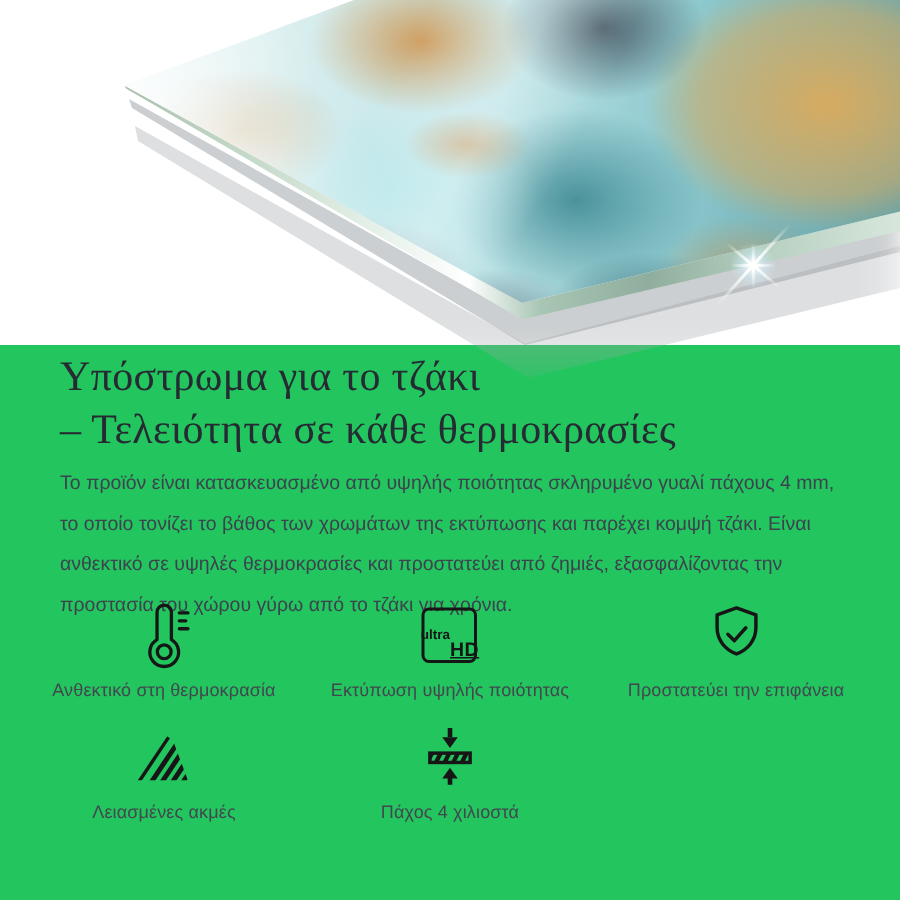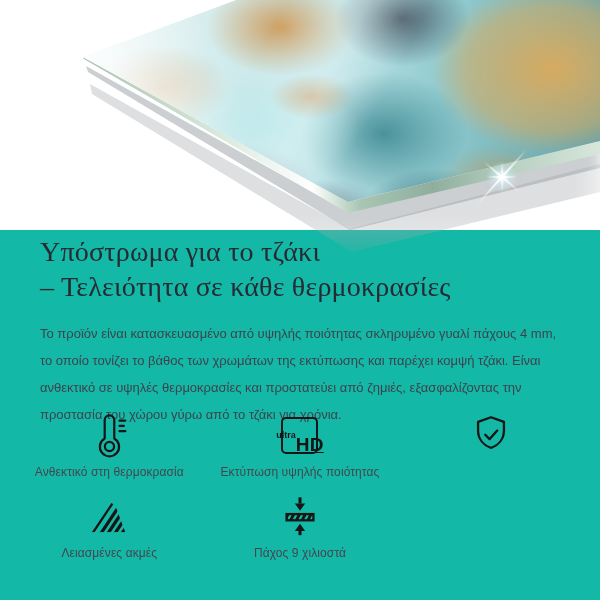--- a/index.html
+++ b/index.html
@@ -1,16 +1,16 @@
 <!DOCTYPE html>
 <html><head>
 <meta charset="utf-8">
 <style>
   html,body{margin:0;padding:0;background:#ffffff;}
-  .page{position:relative;width:600px;height:600px;background:#14b8a6;overflow:hidden;
+  .page{position:relative;width:600px;height:600px;background:#22c55e;overflow:hidden;
         font-family:"Liberation Sans",sans-serif;color:#3d434e;}
 
   
   .hero{position:relative;width:600px;height:230px;background:#fff;}
   .glass-shadow-soft{position:absolute;inset:0;
     clip-path:polygon(90px 70px,350px 215px,600px 150px,600px 178px,352px 238px,92px 80px);
     background:#a7abae;filter:blur(16px);opacity:.38;transform:translateY(14px);}
   .glass-shadow{position:absolute;inset:0;
     clip-path:polygon(86px 60px,348px 206px,600px 145px,600px 162px,350px 224px,88px 66px);
     background:#9aa0a3;filter:blur(7px);opacity:.5;transform:translateY(6px);}
@@ -43,35 +43,35 @@
     background:linear-gradient(90deg,rgba(255,255,255,0),#fff 45%,#fff 55%,rgba(255,255,255,0));}
   .r1{width:74px;margin:-1.2px 0 0 -37px;transform:rotate(-48deg);}
   .r2{width:46px;margin:-1.2px 0 0 -23px;transform:rotate(40deg);}
   .r3{width:30px;margin:-1.2px 0 0 -15px;transform:rotate(90deg);}
   .r4{width:30px;margin:-1.2px 0 0 -15px;}
 
   
   h1{margin:4px 40px 0;font-family:"Liberation Serif",serif;font-weight:400;
      font-size:28px;line-height:35px;color:#262b33;letter-spacing:.2px;}
   h1 span{display:block;}
-  .desc{margin:16px 40px 0;font-size:13px;line-height:27px;color:#3d434e;}
+  .desc{margin:4px 40px 0;font-size:13px;line-height:27px;color:#3d434e;}
   .desc div{white-space:nowrap;}
 
   
   .features{margin:-16px 14px 0;display:grid;grid-template-columns:1fr 1fr 1fr;
             row-gap:14px;justify-items:center;position:relative;z-index:2;}
   .cell{display:flex;flex-direction:column;align-items:center;}
   .icon-box{height:46px;display:flex;align-items:center;justify-content:center;margin-bottom:7px;}
   .cell .lbl{font-size:12px;color:#43474e;white-space:nowrap;letter-spacing:.1px;}
   svg{display:block;}
   .uhd{width:33px;height:33px;border:2.6px solid #161616;border-radius:5px;display:flex;
        align-items:center;justify-content:center;color:#161616;
        font-weight:bold;line-height:1;}
   .uhd .t{font-size:9px;}
-  .uhd .b{font-size:19px;margin-top:18px;letter-spacing:.3px;text-decoration:underline;}
+  .uhd .b{font-size:13px;margin-top:18px;letter-spacing:.3px;text-decoration:underline;}
 </style>
 </head>
 <body>
 
 <div class="page">
 
   <div class="hero">
     <div class="glass-shadow-soft"></div>
     <div class="glass-shadow"></div>
     <div class="glass-bevel"></div>
@@ -119,20 +119,21 @@
       <div class="lbl">Εκτύπωση υψηλής ποιότητας</div>
     </div>
 
     <div class="cell">
       <div class="icon-box">
         <svg viewBox="0 0 48 48" width="46" height="46" fill="none" stroke="#161616" stroke-width="2.4" stroke-linejoin="round">
           <path d="M24 5.5l13.5 4.8v8.9c0 8.8-5.7 15.4-13.5 18.3-7.8-2.9-13.5-9.5-13.5-18.3v-8.9z"></path>
           <path d="M18 23.8l4.5 4.5 8-9" stroke-linecap="round"></path>
         </svg>
       </div>
+      <div class="lbl">Προστατεύει την επιφάνεια</div>
     </div>
 
 
     <div class="cell">
       <div class="icon-box">
         <svg viewBox="0 0 48 48" width="46" height="46">
           <defs>
               <clipPath id="tri5">
                 <path d="M6 41L41 41 28.5 7.5z"></path>
               </clipPath>
@@ -166,17 +167,17 @@
             <line x1="30" y1="33" x2="38" y2="17"></line>
             <line x1="36" y1="33" x2="44" y2="17"></line>
           </g>
           <rect x="10" y="22" width="28" height="6.5" fill="none" stroke="#161616" stroke-width="2.4"></rect>
           <path d="M24 4.5V11" stroke="#161616" stroke-width="3.2"></path>
           <path d="M18.6 11h10.8L24 18.4z" fill="#161616"></path>
           <path d="M24 44V37.8" stroke="#161616" stroke-width="3.2"></path>
           <path d="M18.6 39.6h10.8L24 32.2z" fill="#161616"></path>
         </svg>
       </div>
-      <div class="lbl">Πάχος 9 χιλιοστά</div>
+      <div class="lbl">Πάχος 4 χιλιοστά</div>
     </div>
 
   </div>
 </div>
 
 </body></html>

